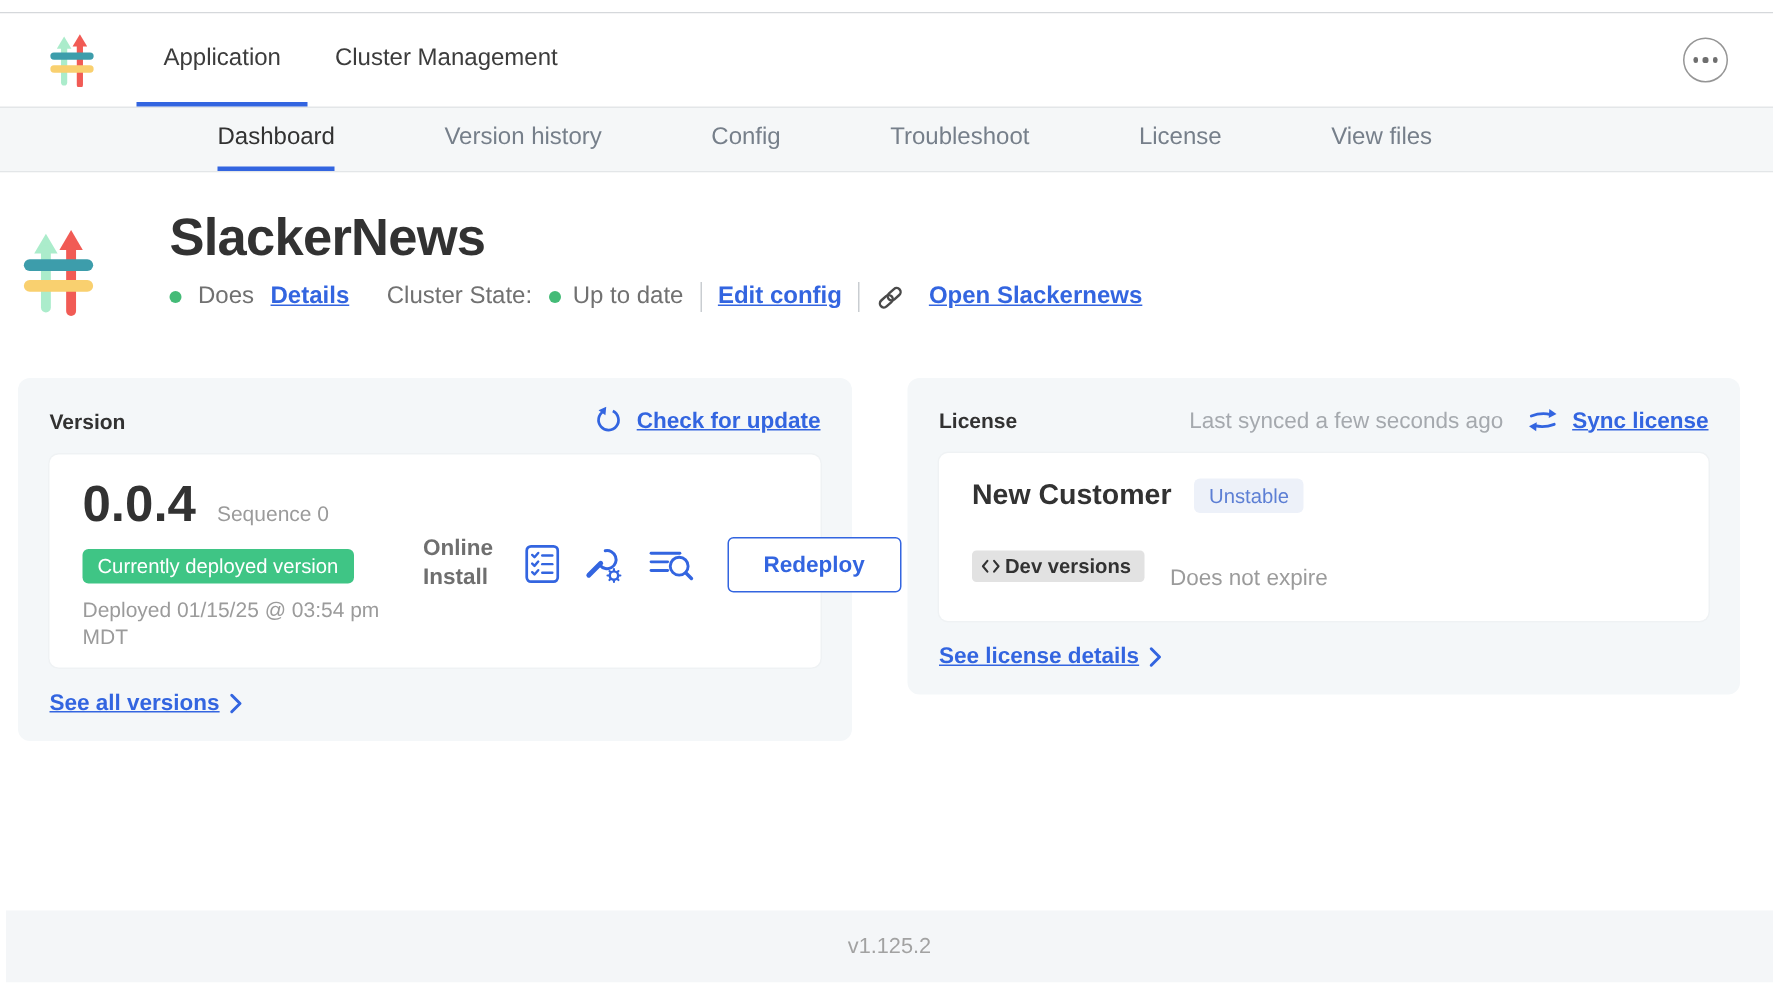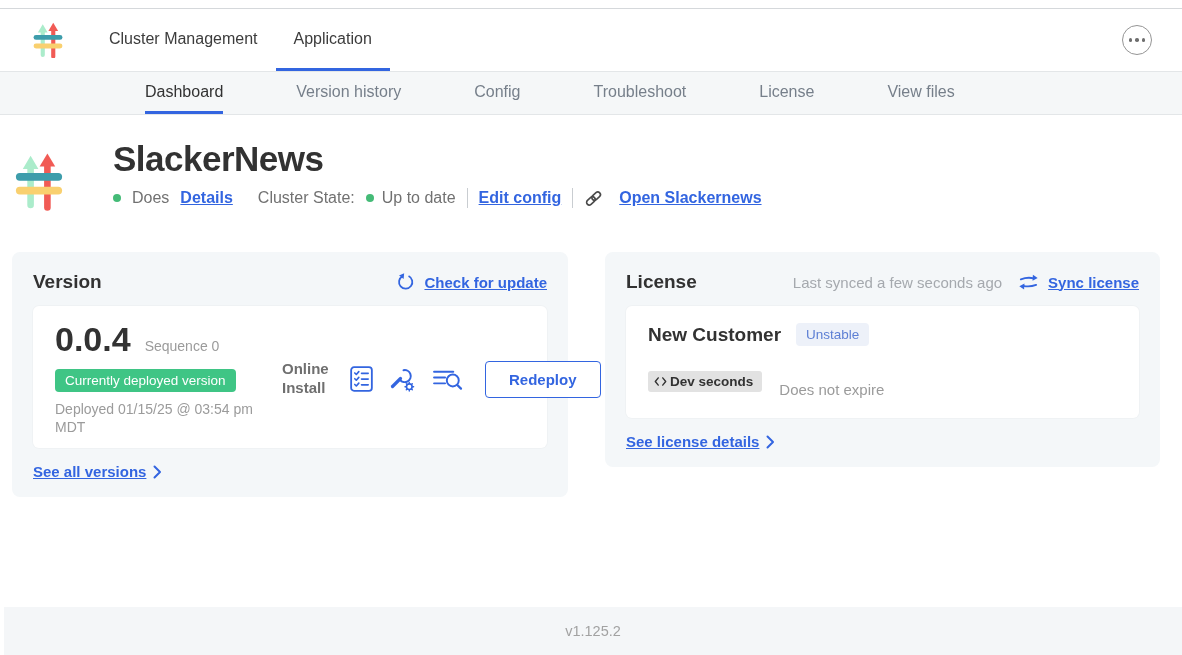--- a/index.html
+++ b/index.html
@@ -45,21 +45,21 @@
   .blue-link { color:#3365e0; font-weight:600; text-decoration:underline; }
   .pipe { width:1px; height:20px; background:#c9cdd1; }
   .open-link { display:flex; align-items:center; gap:16px; }
 
   
   .cards { display:flex; align-items:flex-start; gap:37px; padding:0 12px; margin-top:31px; }
   .card { background:#f4f7f9; border-radius:8px; padding:19px 21px 17px 21px; }
   .card.version { width:556px; }
   .card.license { width:555px; }
   .card-head { display:flex; align-items:center; }
-  .card-title { font-size:19px; font-weight:bold; color:#323232; }
+  .card-title { font-size:14px; font-weight:bold; color:#323232; }
   .head-right { margin-left:auto; display:flex; align-items:center; gap:9px; }
   .head-link { font-size:15px; }
   .muted { color:#a5a9ae; font-weight:normal; }
 
   .inner { background:#ffffff; border-radius:6px; margin-top:13px;
            box-shadow:0 0 0 1px rgba(0,0,0,0.02); }
 
   
   .version-inner { padding:16px 20px 12px 22px; display:flex; align-items:center; }
   .v-left { width:225px; flex:none; }
@@ -107,25 +107,25 @@
       <g stroke-linecap="round">
         <polygon points="26,6 13,28 39,28" fill="#abeccb"></polygon>
         <line x1="26" y1="24" x2="26" y2="88" stroke="#abeccb" stroke-width="11"></line>
         <polygon points="54,2 41,24 67,24" fill="#f15b55"></polygon>
         <line x1="54" y1="20" x2="54" y2="92" stroke="#f15b55" stroke-width="11"></line>
         <line x1="8" y1="41" x2="72" y2="41" stroke="#3d9dab" stroke-width="13"></line>
         <line x1="8" y1="64" x2="72" y2="64" stroke="#f9d06f" stroke-width="13"></line>
       </g>
     </svg>
   </span>
+  <div class="primary-tab active">
+      <span>Application</span>
+    </div>
   <div class="primary-tab">
       <span>Cluster Management</span>
-    </div>
-  <div class="primary-tab active">
-      <span>Application</span>
     </div>
   <div class="menu-btn">
     <span class="dot"></span>
       <span class="dot"></span>
       <span class="dot"></span>
   </div>
 </header>
 
 <nav class="subnav">
   <div class="sub-tab active">Dashboard</div>
@@ -290,21 +290,21 @@
         <div class="lic-row2">
           <span class="type-badge">
             <span>
               <svg width="13" height="11" viewBox="0 0 14 11">
                 <g fill="none" stroke="#323232" stroke-width="1.5" stroke-linecap="round" stroke-linejoin="round">
                   <polyline points="4.6,1.6 1.4,5.5 4.6,9.4"></polyline>
                   <polyline points="9.4,1.6 12.6,5.5 9.4,9.4"></polyline>
                 </g>
               </svg>
             </span>
-            <span>Dev seconds</span>
+            <span>Dev versions</span>
           </span>
           <span class="expiry">Does not expire</span>
         </div>
       </div>
 
       <div class="card-footer-link">
         <a class="blue-link">See license details</a>
         <span>
           <svg width="9" height="14" viewBox="0 0 9 14">
               <polyline points="1.5,1.5 7,7 1.5,12.5" fill="none" stroke="#3365e0" stroke-width="2" stroke-linecap="round" stroke-linejoin="round"></polyline>

